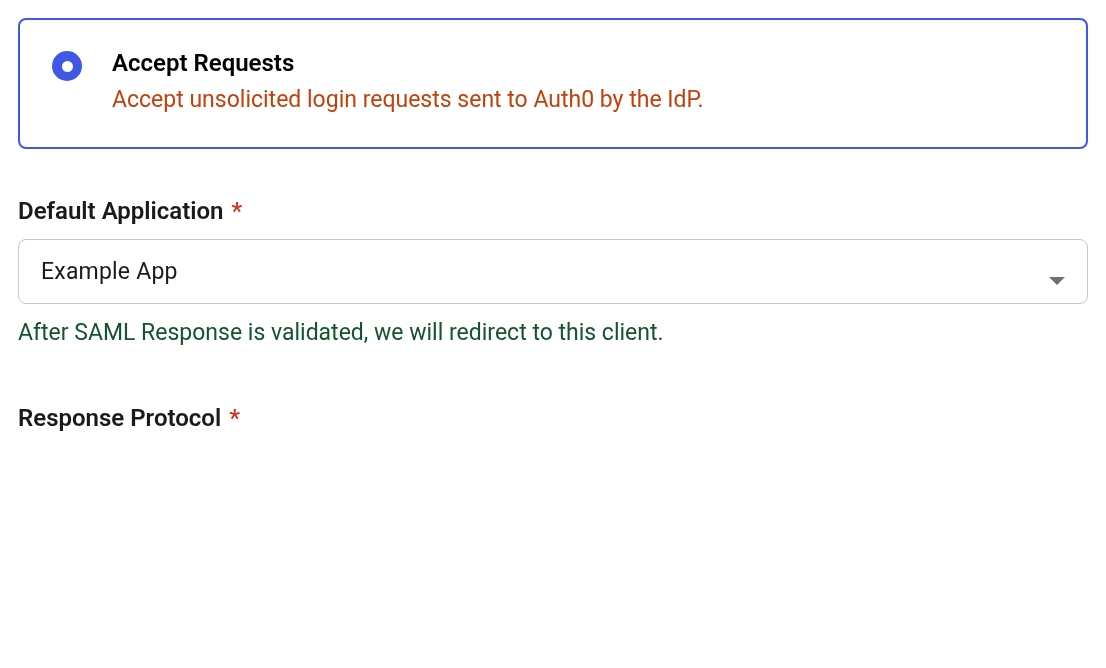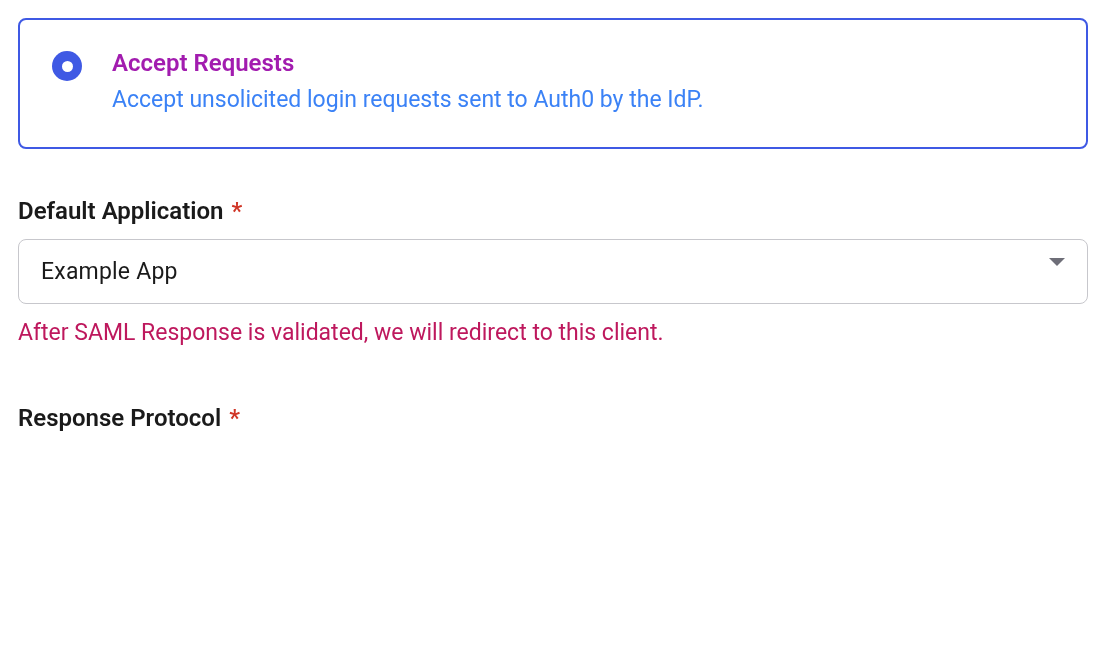--- a/index.html
+++ b/index.html
@@ -40,26 +40,26 @@
       background: #ffffff;
     }
     .radio-content {
       display: flex;
       flex-direction: column;
       gap: 8px;
     }
     .radio-title {
       font-size: 24px;
       font-weight: 600;
-      color: #a21caf;
+      color: #000000;
     }
     .radio-description {
       font-size: 23px;
       font-weight: 400;
-      color: #3b82f6;
+      color: #c2410c;
       line-height: 1.3;
     }
     .field-group {
       margin-bottom: 56px;
     }
     .field-label {
       font-size: 24px;
       font-weight: 600;
       color: #1a1a1a;
       margin-bottom: 14px;
@@ -68,42 +68,42 @@
     .required {
       color: #d03526;
       margin-left: 2px;
     }
     .select {
       width: 100%;
       border: 1px solid #c7c7cc;
       border-radius: 8px;
       padding: 18px 22px;
       display: flex;
-      align-items: flex-start;
+      align-items: flex-end;
       justify-content: space-between;
       background: #ffffff;
       cursor: pointer;
     }
     .select-value {
       font-size: 23px;
       font-weight: 400;
       color: #1a1a1a;
       letter-spacing: 0.2px;
     }
     .chevron {
       width: 0;
       height: 0;
       border-left: 8px solid transparent;
       border-right: 8px solid transparent;
       border-top: 8px solid #6e6e78;
     }
     .helper-text {
       font-size: 23px;
       font-weight: 400;
-      color: #be185d;
+      color: #14532d;
       margin-top: 14px;
       line-height: 1.3;
     }
   </style>
 </head>
 <body>
 
 <div class="radio-card">
   <div class="radio-outer">
     <div class="radio-inner"></div>

